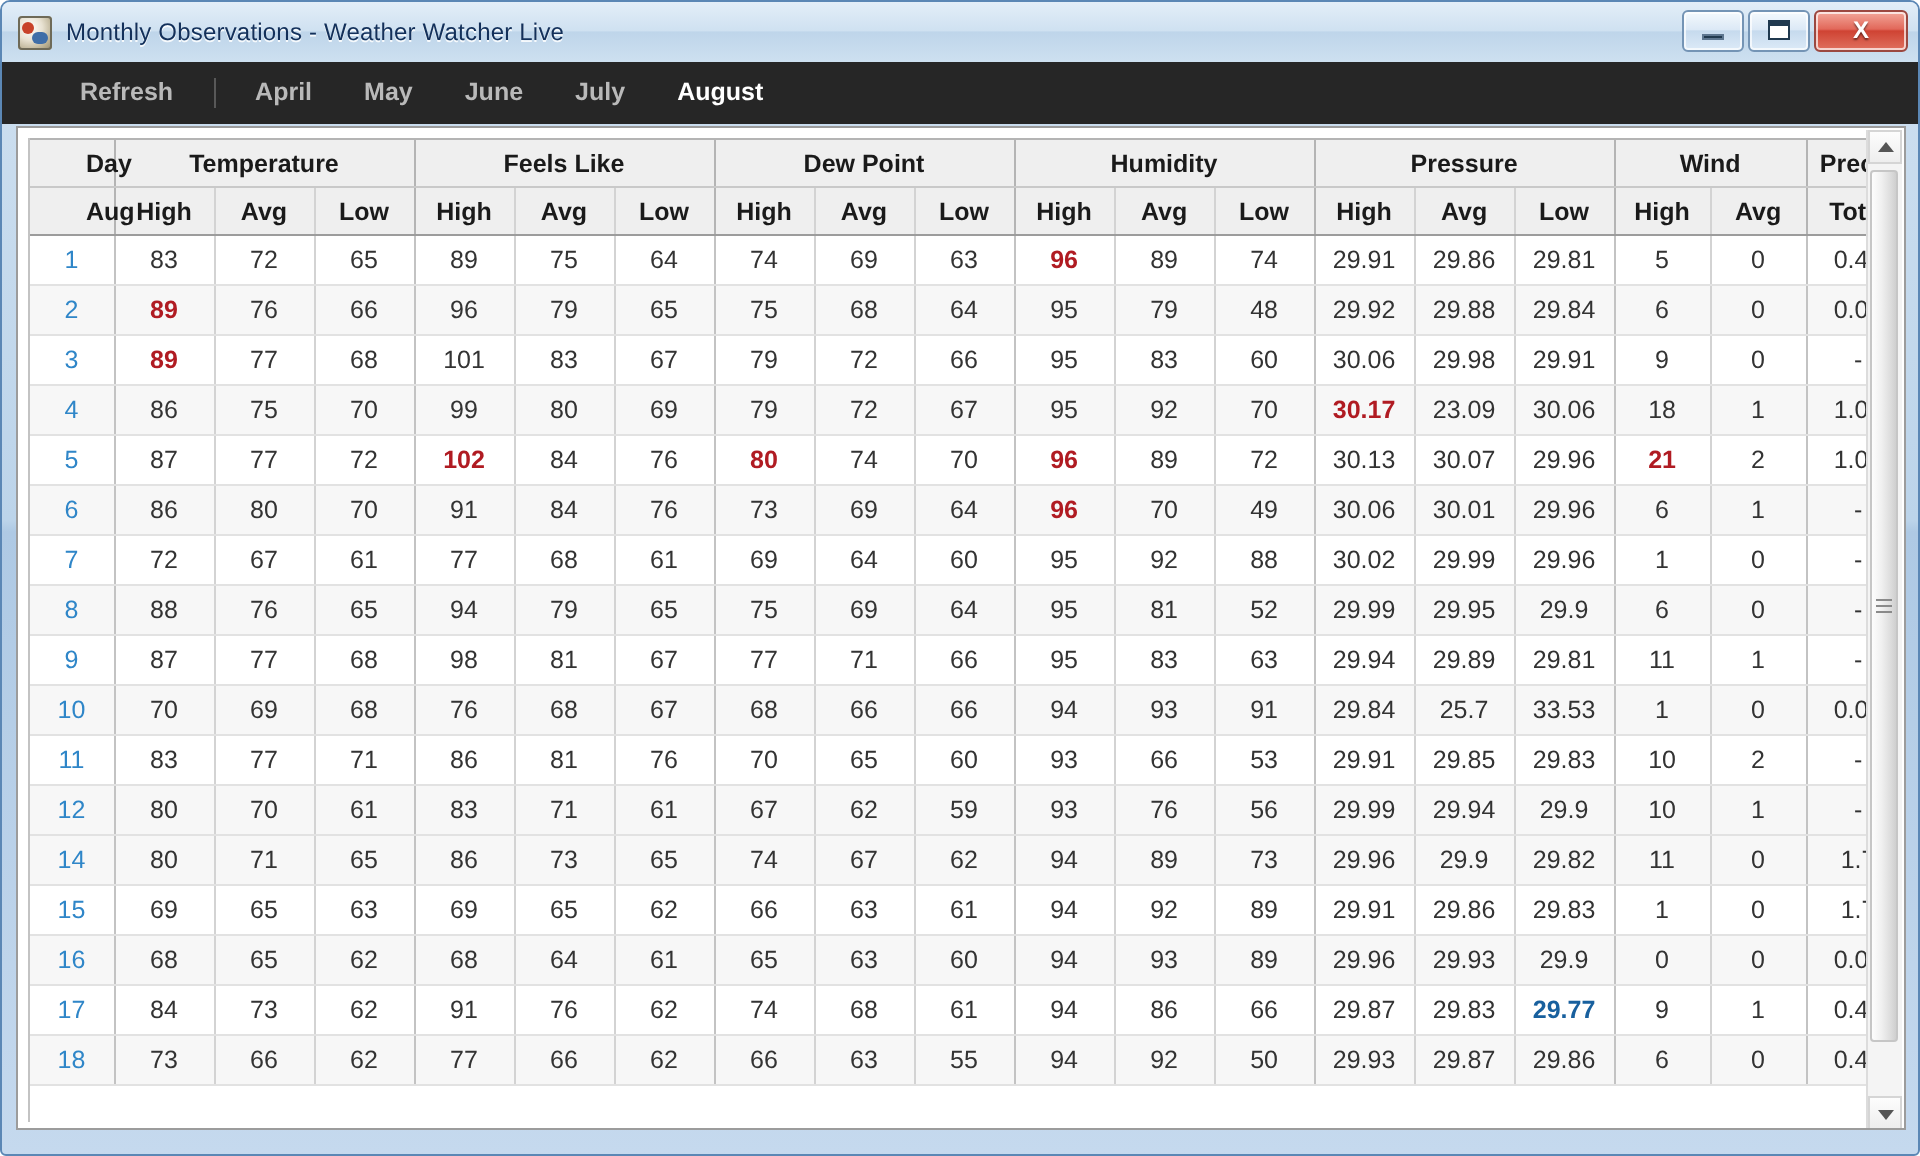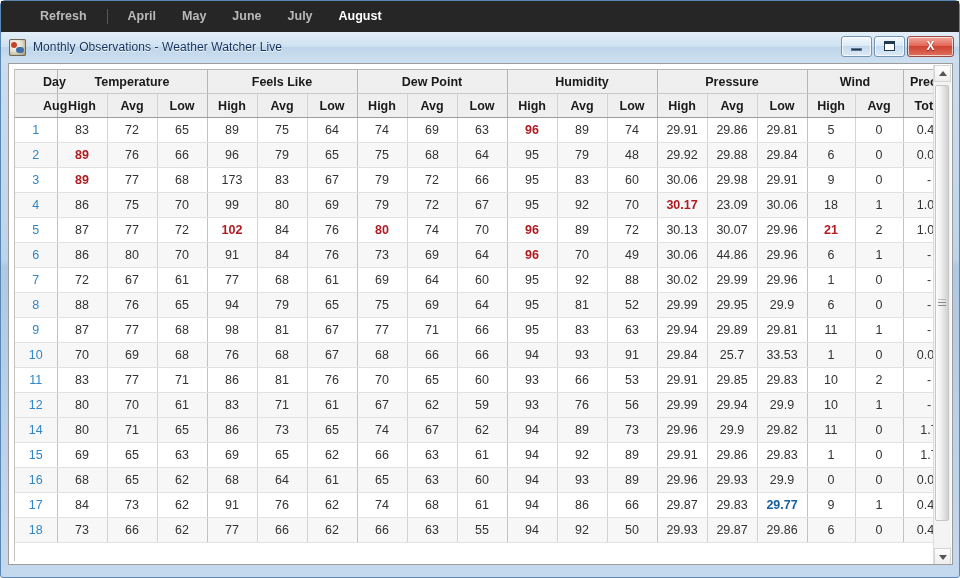--- a/index.html
+++ b/index.html
@@ -228,45 +228,45 @@
     left: 50%; top: 50%;
     transform: translate(-50%,-50%);
     width: 8px; height: 7px;
     background: repeating-linear-gradient(to bottom, #8a8a8a 0 1px, transparent 1px 3px);
   }
 </style>
 </head>
 <body>
 
 <div id="window">
-
-  <div id="menubar">
-    <div class="menu-item">Refresh</div>
-    <div class="menu-sep"></div>
-    <div class="menu-item">April</div>
-    <div class="menu-item">May</div>
-    <div class="menu-item">June</div>
-    <div class="menu-item">July</div>
-    <div class="menu-item active">August</div>
-  </div>
 
   <div id="titlebar">
     <div id="app-icon"></div>
     <div id="title-text">Monthly Observations - Weather Watcher Live</div>
     <div id="win-buttons">
       <div class="win-btn">
         <span class="glyph-min"></span>
       </div>
       <div class="win-btn">
         <span class="glyph-max"></span>
       </div>
       <div class="win-btn close">
         <span class="glyph-close">X</span>
       </div>
     </div>
+  </div>
+
+  <div id="menubar">
+    <div class="menu-item">Refresh</div>
+    <div class="menu-sep"></div>
+    <div class="menu-item">April</div>
+    <div class="menu-item">May</div>
+    <div class="menu-item">June</div>
+    <div class="menu-item">July</div>
+    <div class="menu-item active">August</div>
   </div>
 
   <div id="content">
     <div id="table-wrap">
       <table>
         <colgroup id="cols">
             <col style="width: 42px;">
             <col style="width: 50px;">
             <col style="width: 50px;">
             <col style="width: 50px;">
@@ -360,21 +360,21 @@
               <td class="grp-edge">29.84</td>
               <td class="">6</td>
               <td class="grp-edge">0</td>
               <td class="grp-edge">0.01</td>
             </tr>
             <tr class="odd">
               <td class="day grp-edge">3</td>
               <td class="hi-red">89</td>
               <td class="">77</td>
               <td class="grp-edge">68</td>
-              <td class="">173</td>
+              <td class="">101</td>
               <td class="">83</td>
               <td class="grp-edge">67</td>
               <td class="">79</td>
               <td class="">72</td>
               <td class="grp-edge">66</td>
               <td class="">95</td>
               <td class="">83</td>
               <td class="grp-edge">60</td>
               <td class="">30.06</td>
               <td class="">29.98</td>
@@ -433,21 +433,21 @@
               <td class="">91</td>
               <td class="">84</td>
               <td class="grp-edge">76</td>
               <td class="">73</td>
               <td class="">69</td>
               <td class="grp-edge">64</td>
               <td class="hi-red">96</td>
               <td class="">70</td>
               <td class="grp-edge">49</td>
               <td class="">30.06</td>
-              <td class="">44.86</td>
+              <td class="">30.01</td>
               <td class="grp-edge">29.96</td>
               <td class="">6</td>
               <td class="grp-edge">1</td>
               <td class="grp-edge">-</td>
             </tr>
             <tr class="odd">
               <td class="day grp-edge">7</td>
               <td class="">72</td>
               <td class="">67</td>
               <td class="grp-edge">61</td>

